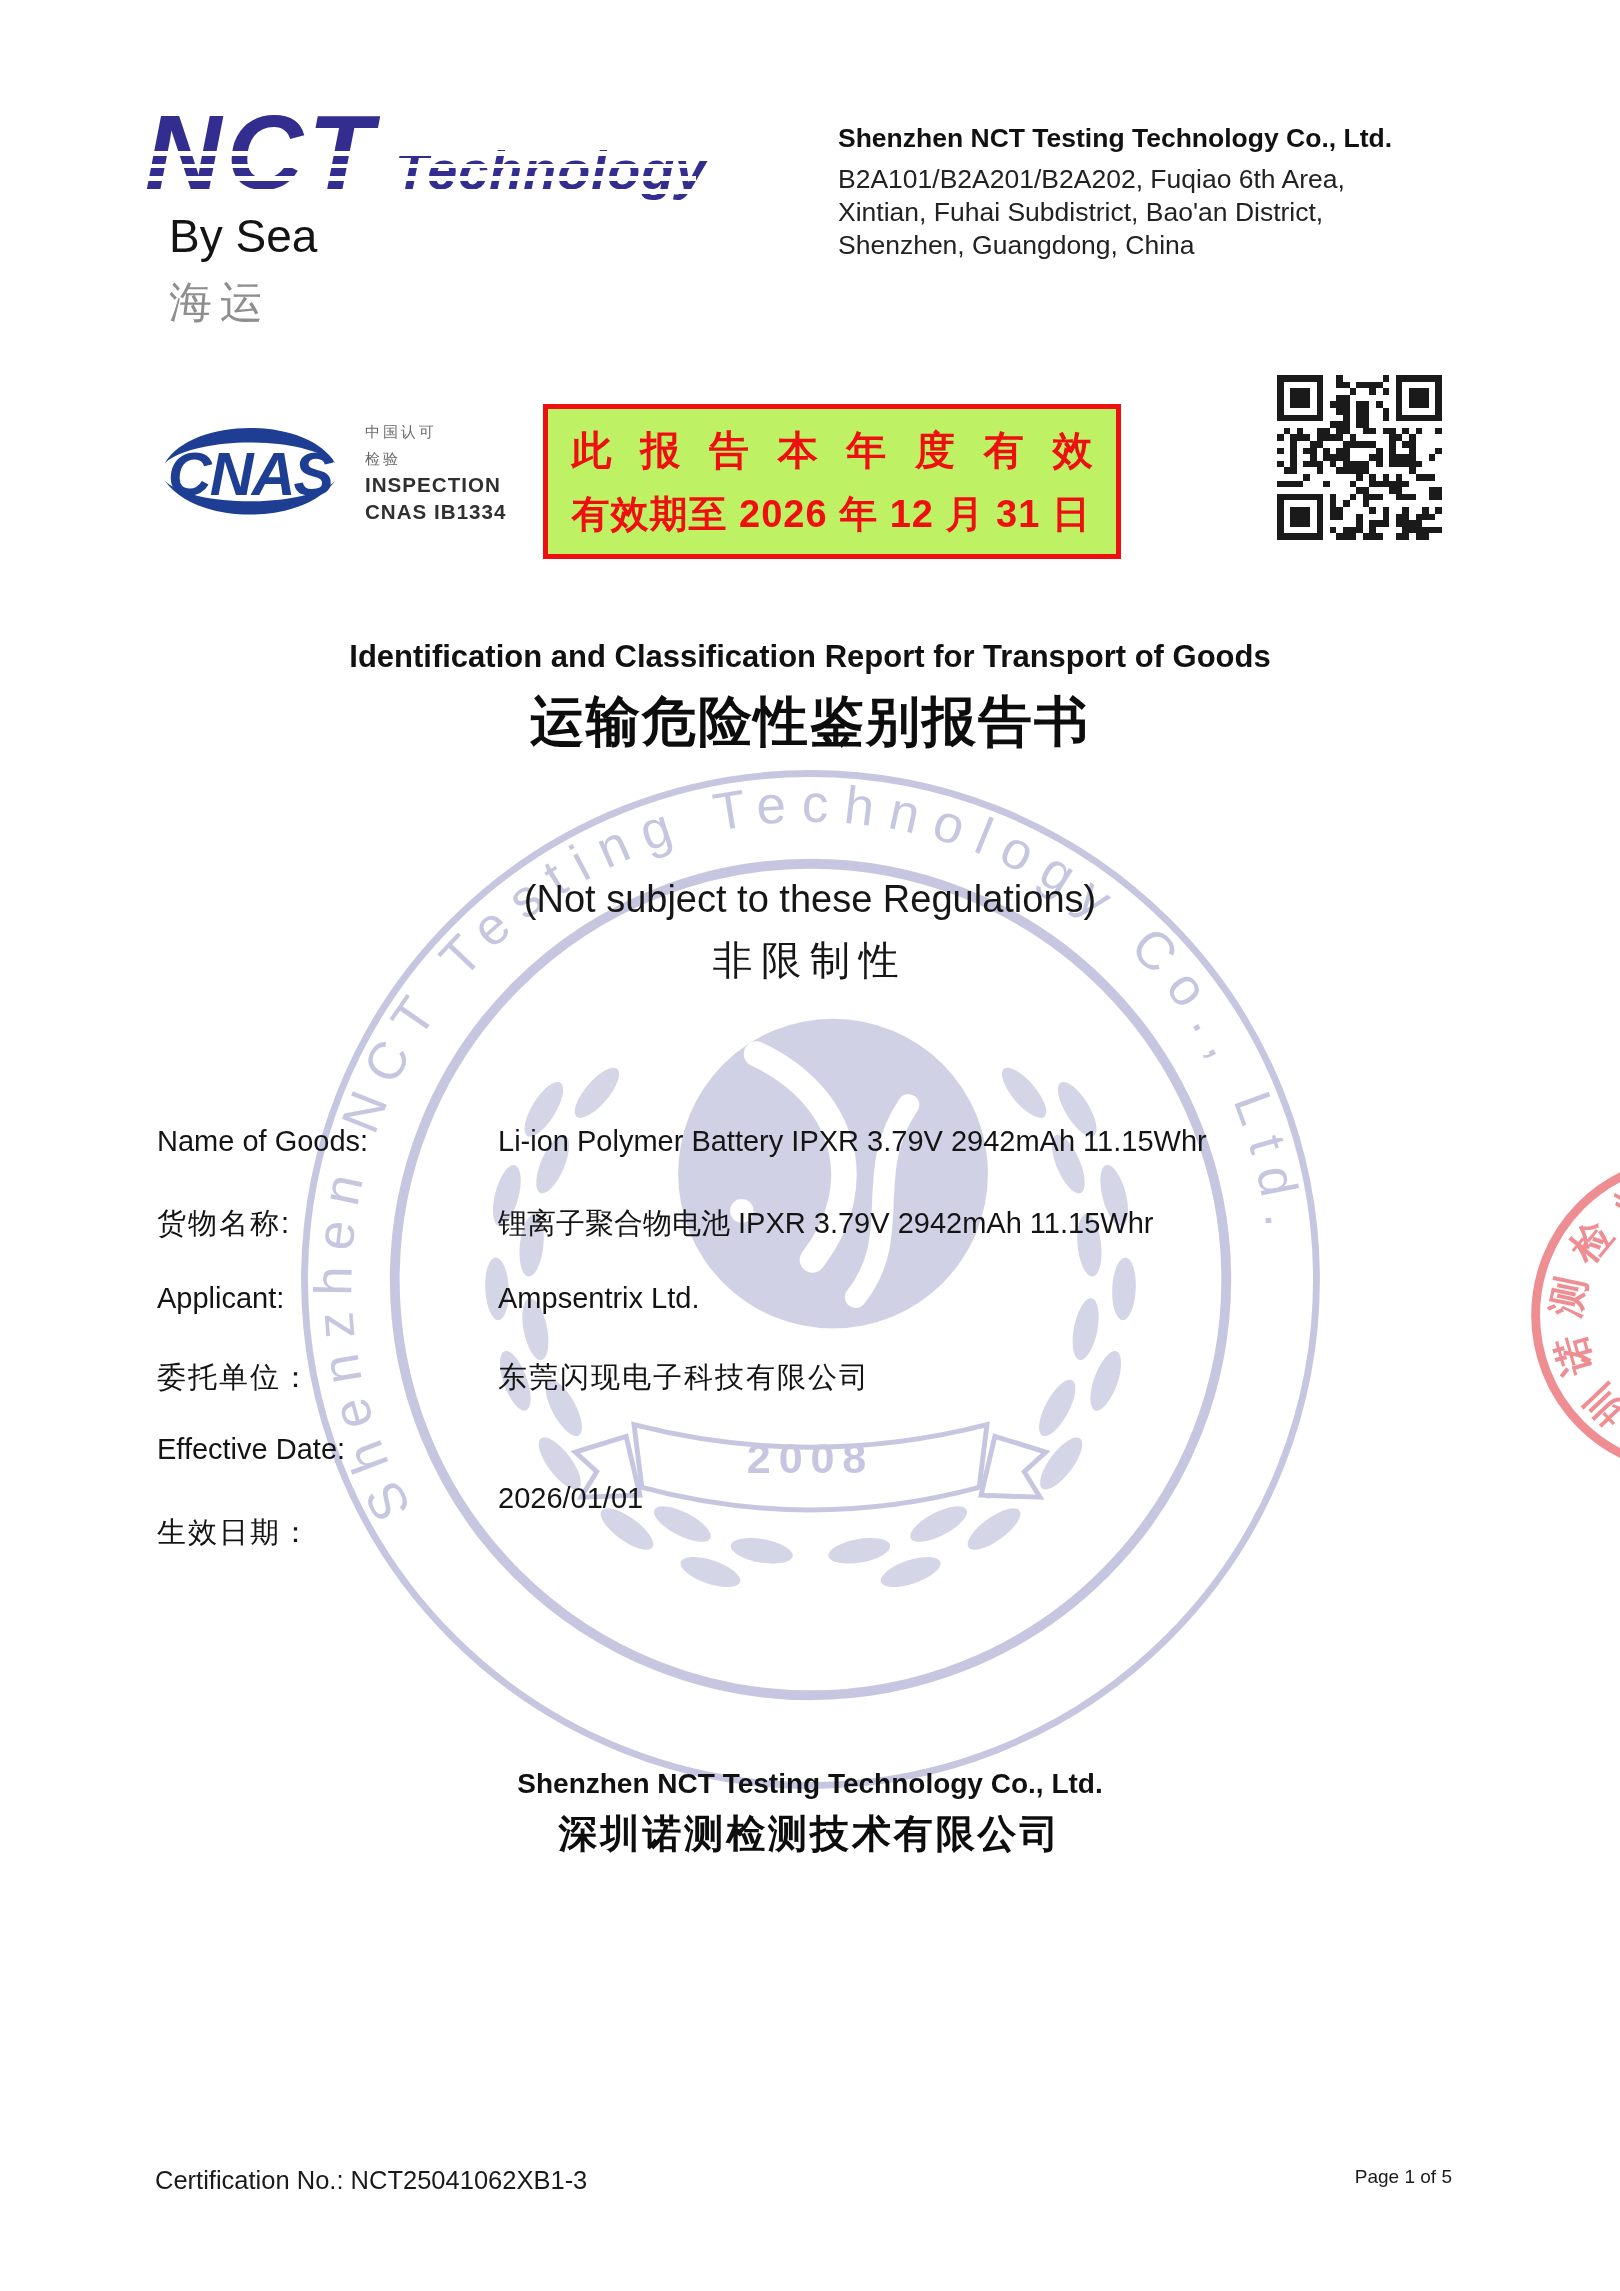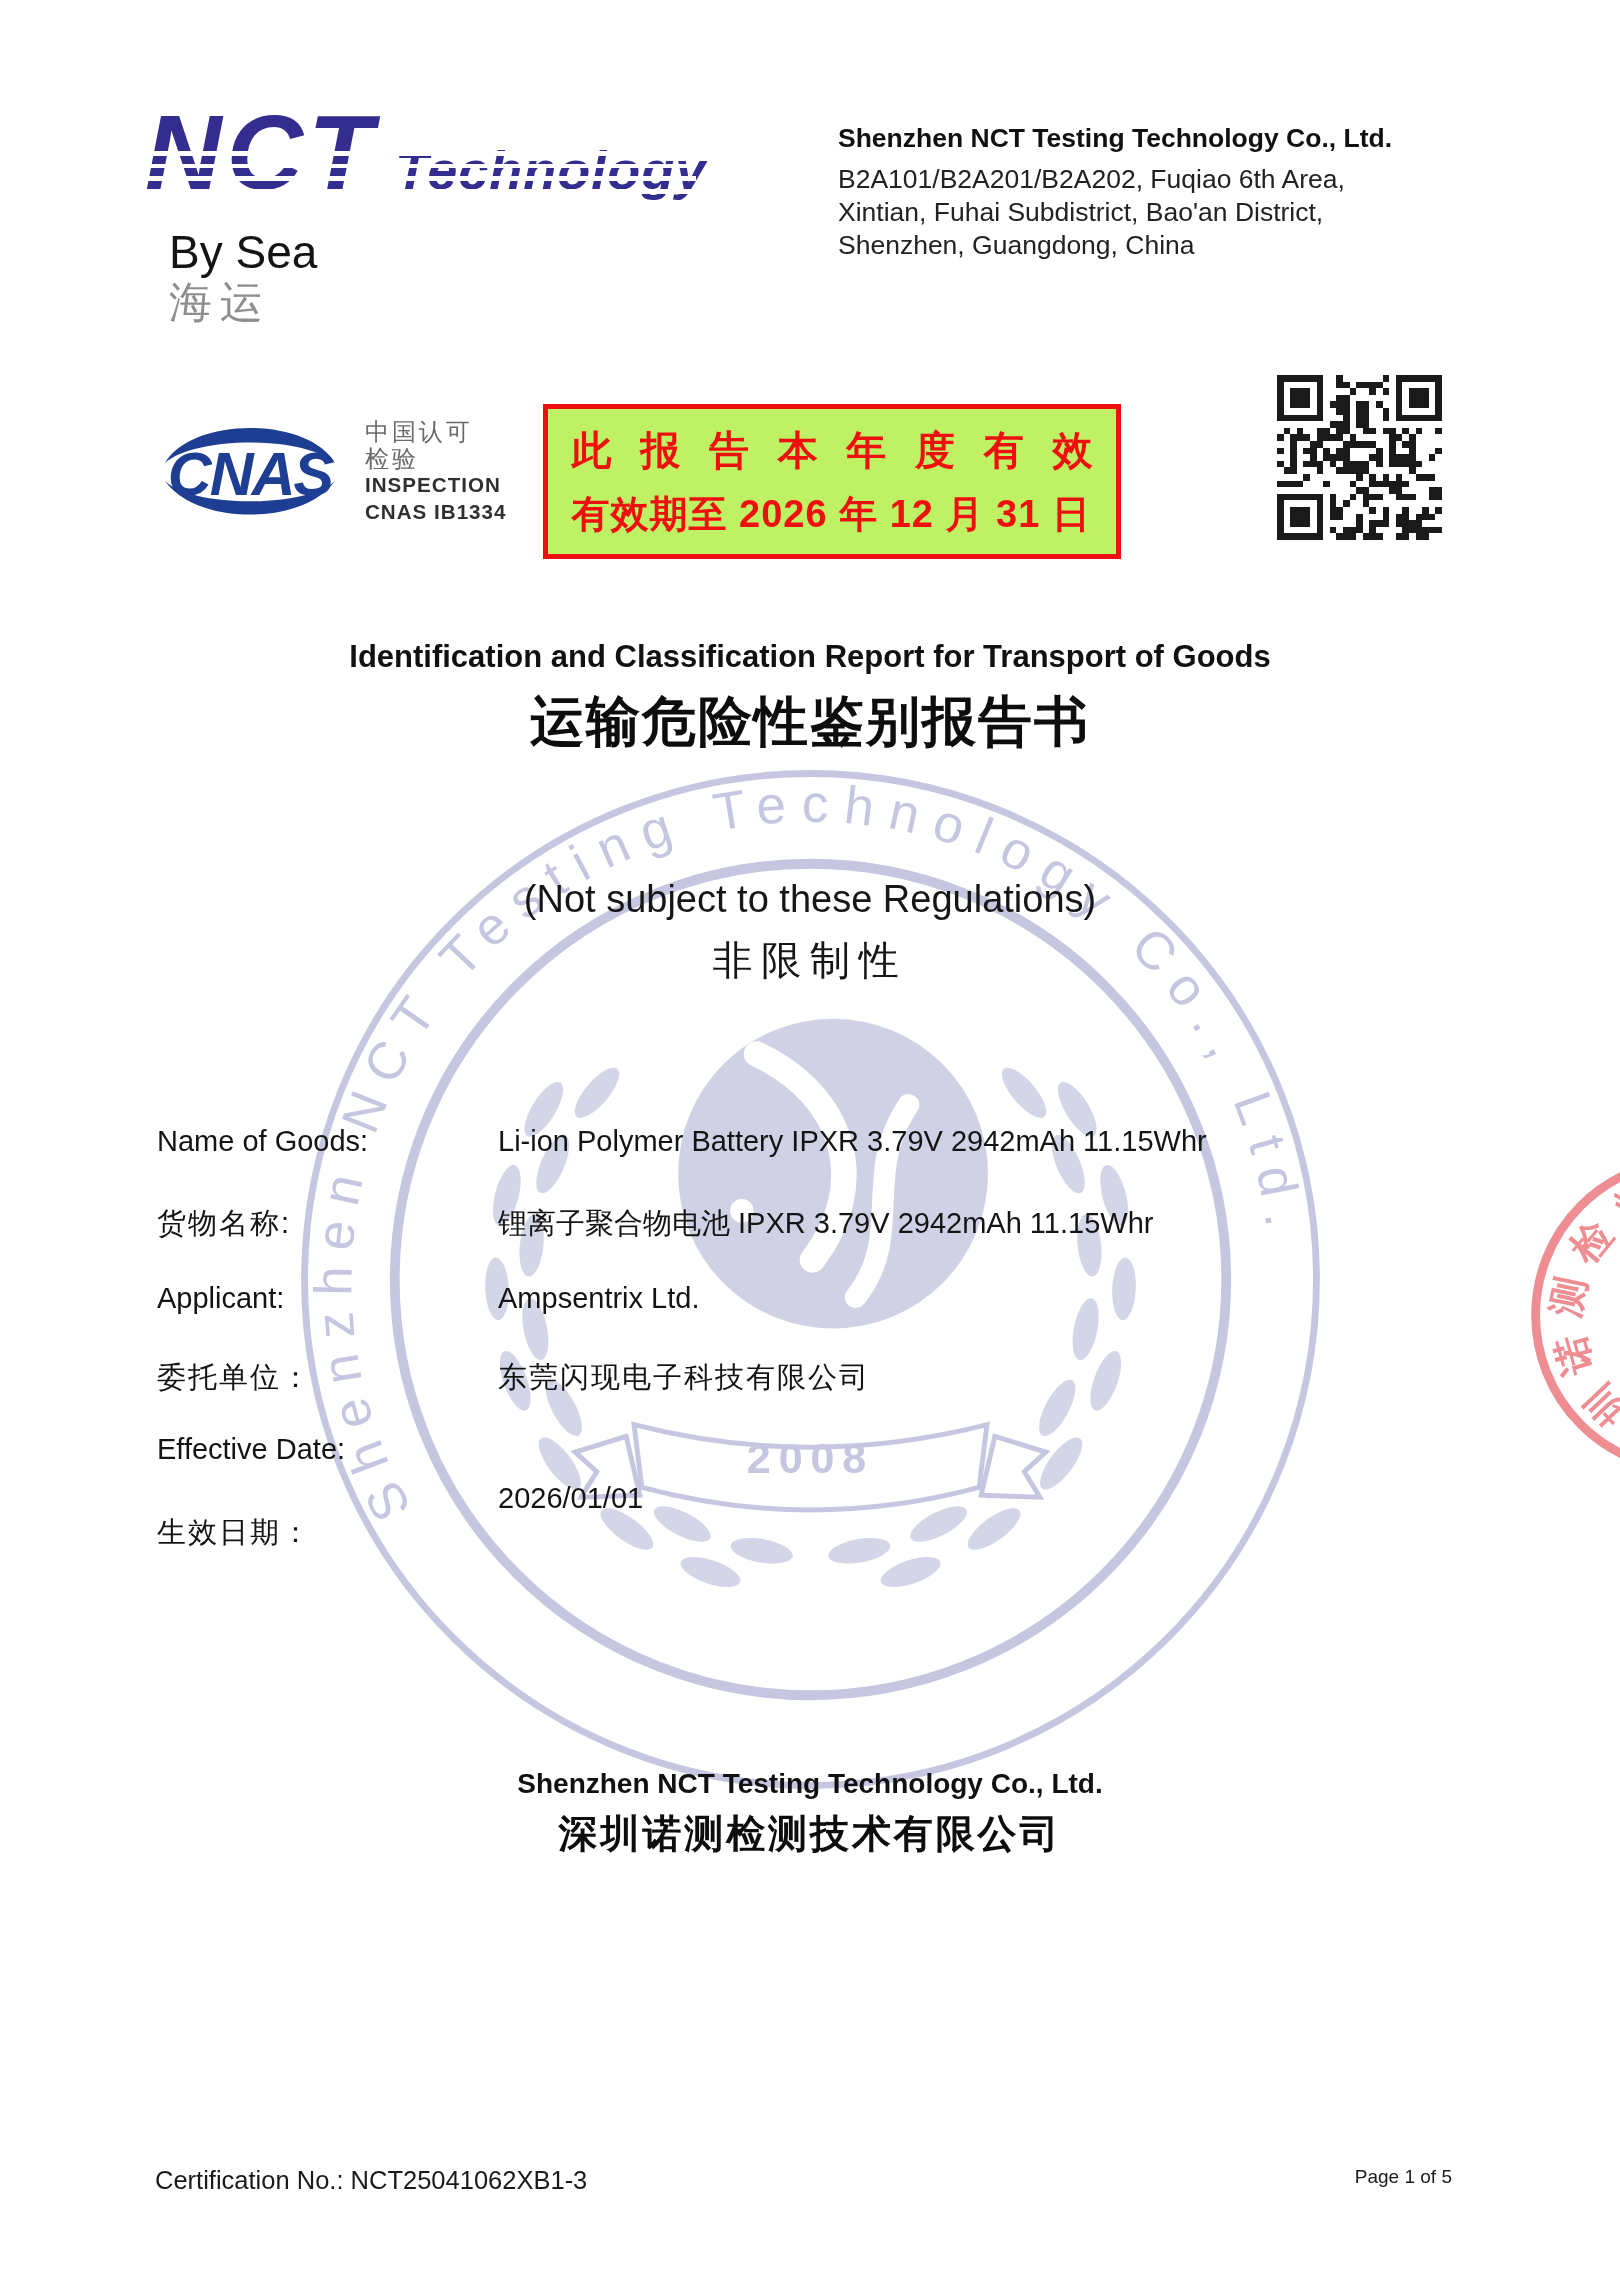--- a/index.html
+++ b/index.html
@@ -13,32 +13,32 @@
   .watermark{position:absolute;left:281px;top:750px;width:1059px;height:1059px;opacity:.5;z-index:0;}
   .wm-ring-text{font-family:"Liberation Sans",sans-serif;font-size:54px;letter-spacing:15px;fill:#8f8fc2;}
   .wm-year{font-family:"Liberation Sans",sans-serif;font-size:44px;letter-spacing:8px;fill:#8f8fc2;font-weight:bold;}
 
   
   .logo-row{position:absolute;left:145px;top:78px;display:flex;align-items:baseline;color:#322d8f;z-index:2;}
   .logo-nct{font-size:106px;font-weight:bold;font-style:italic;letter-spacing:4.9px;line-height:1;margin-top:21px;}
   .logo-tech{font-size:54px;font-weight:bold;font-style:italic;margin-left:17.6px;letter-spacing:1px;}
   .logo-stripes{position:absolute;left:139px;top:143px;width:557px;height:59px;z-index:3;pointer-events:none;
     background:repeating-linear-gradient(180deg,rgba(255,255,255,0) 0 7.8px,#fff 7.8px 12.7px);}
-  .by-sea{position:absolute;left:169px;top:209px;font-size:46px;color:#141414;margin-top:16px;}
+  .by-sea{position:absolute;left:169px;top:209px;font-size:46px;color:#141414;}
   .sea-cn{position:absolute;left:169px;top:274px;font-size:43px;color:#8e8e8e;letter-spacing:7.8px;}
 
   .lab-block{position:absolute;left:838px;top:123px;width:608px;}
   .lab-name{font-size:26.5px;font-weight:bold;color:#111;margin-bottom:8.8px;}
   .lab-addr{font-size:26.5px;line-height:33px;color:#222;}
 
   
   .cnas-logo{position:absolute;left:153px;top:410px;width:194px;height:122px;}
   .cnas-word{font-family:"Liberation Sans",sans-serif;font-size:62px;font-weight:bold;font-style:italic;fill:#1d3e93;letter-spacing:-2px;}
   .cnas-text{position:absolute;left:365px;top:419px;line-height:26.5px;}
-  .cn-acc{font-size:24px;color:#6a6a6a;letter-spacing:2.9px;}
+  .cn-acc{font-size:15px;color:#6a6a6a;letter-spacing:2.9px;}
   .cn-insp{font-size:20.6px;font-weight:bold;color:#303030;letter-spacing:1px;}
 
   .validity-box{
     position:absolute;left:543px;top:404px;width:578px;height:155px;box-sizing:border-box;
     border:5.9px solid #ee1010;padding:13.7px 23.5px;display:flex;flex-direction:column;justify-content:space-between;
     color:#ee1010;font-weight:bold;background:#bef264;
   }
   .v1{font-size:40px;text-align:justify;text-align-last:justify;}
   .v2{font-size:38px;white-space:nowrap;letter-spacing:1px;}
 

